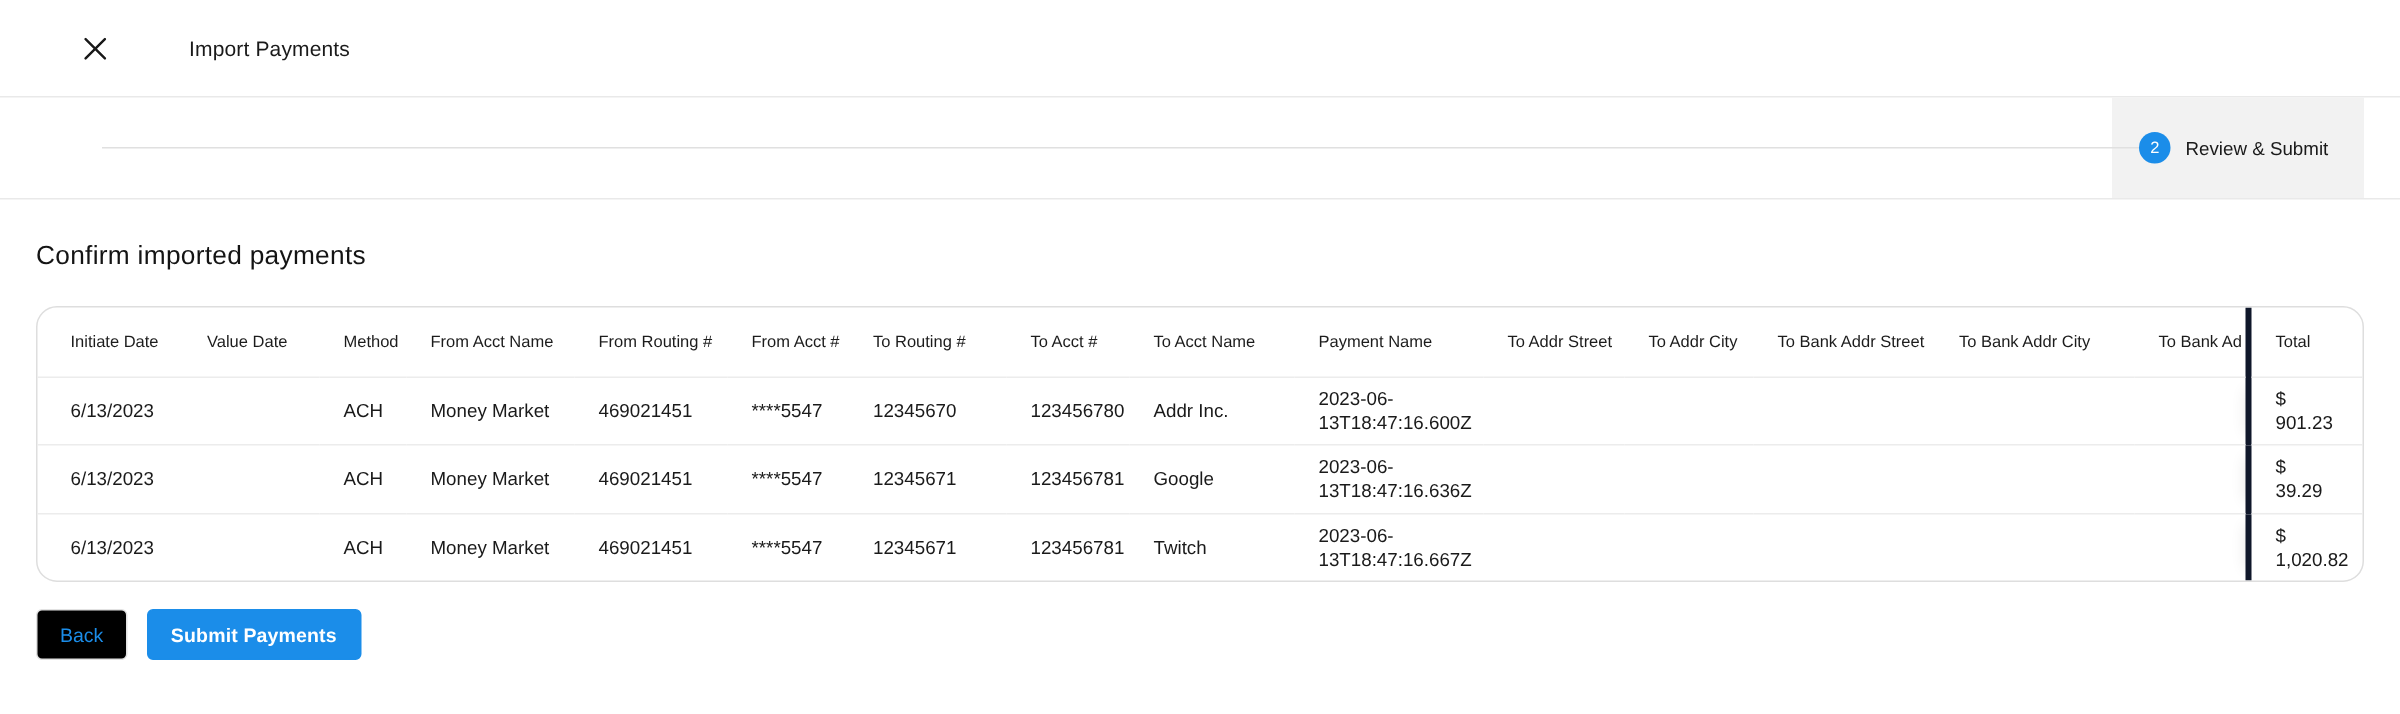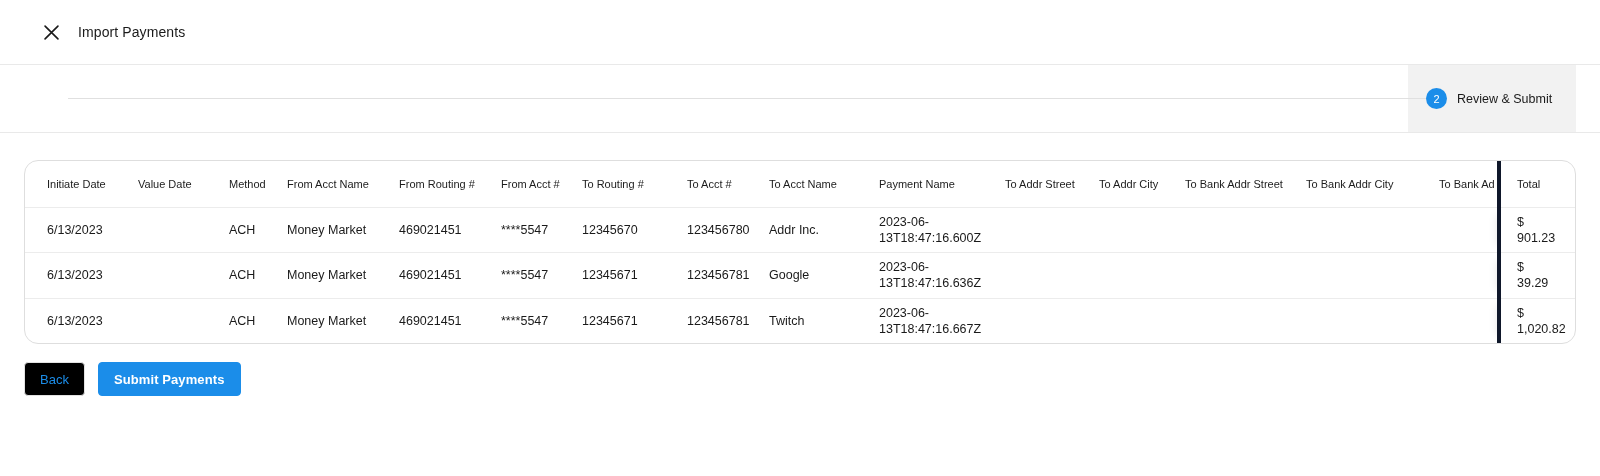--- a/index.html
+++ b/index.html
@@ -5,22 +5,23 @@
   * { margin: 0; padding: 0; box-sizing: border-box; }
   html, body { width: 1600px; height: 476px; background: #ffffff; overflow: hidden; }
   body { font-family: "Liberation Sans", "DejaVu Sans", sans-serif; color: #1a1a1a; }
 
   :root { --blue: #1b8de9; --panel-gray: #f2f2f2; --border: #e9e9e9; }
 
   
   .topbar {
     height: 65px;
     display: flex; align-items: center;
-    padding-left: 40px;
+    padding-left: 52px;
     border-bottom: 1px solid var(--border);
+    gap: 36px;
   }
   .close-btn {
     background: none; border: none; cursor: pointer;
     width: 22px; height: 22px; display: flex; align-items: center; justify-content: center;
     padding: 0;
   }
   .topbar .title { margin-left: 16px; font-size: 14px; font-weight: 500; letter-spacing: .1px; }
 
   
   .stepper {
@@ -94,20 +95,21 @@
   <div class="stepper">
     <div class="connector"></div>
     <div class="step-panel">
       <span class="connector-short"></span>
       <span class="circle num">2</span>
       <span class="step-label">Review &amp; Submit</span>
     </div>
   </div>
 
   <main>
+    <h2>Confirm imported payments</h2>
 
     <div class="table-wrap">
       <table>
         <colgroup>
           <col style="width:97px">
             <col style="width:91px">
             <col style="width:58px">
             <col style="width:112px">
           <col style="width:102px">
             <col style="width:81px">

